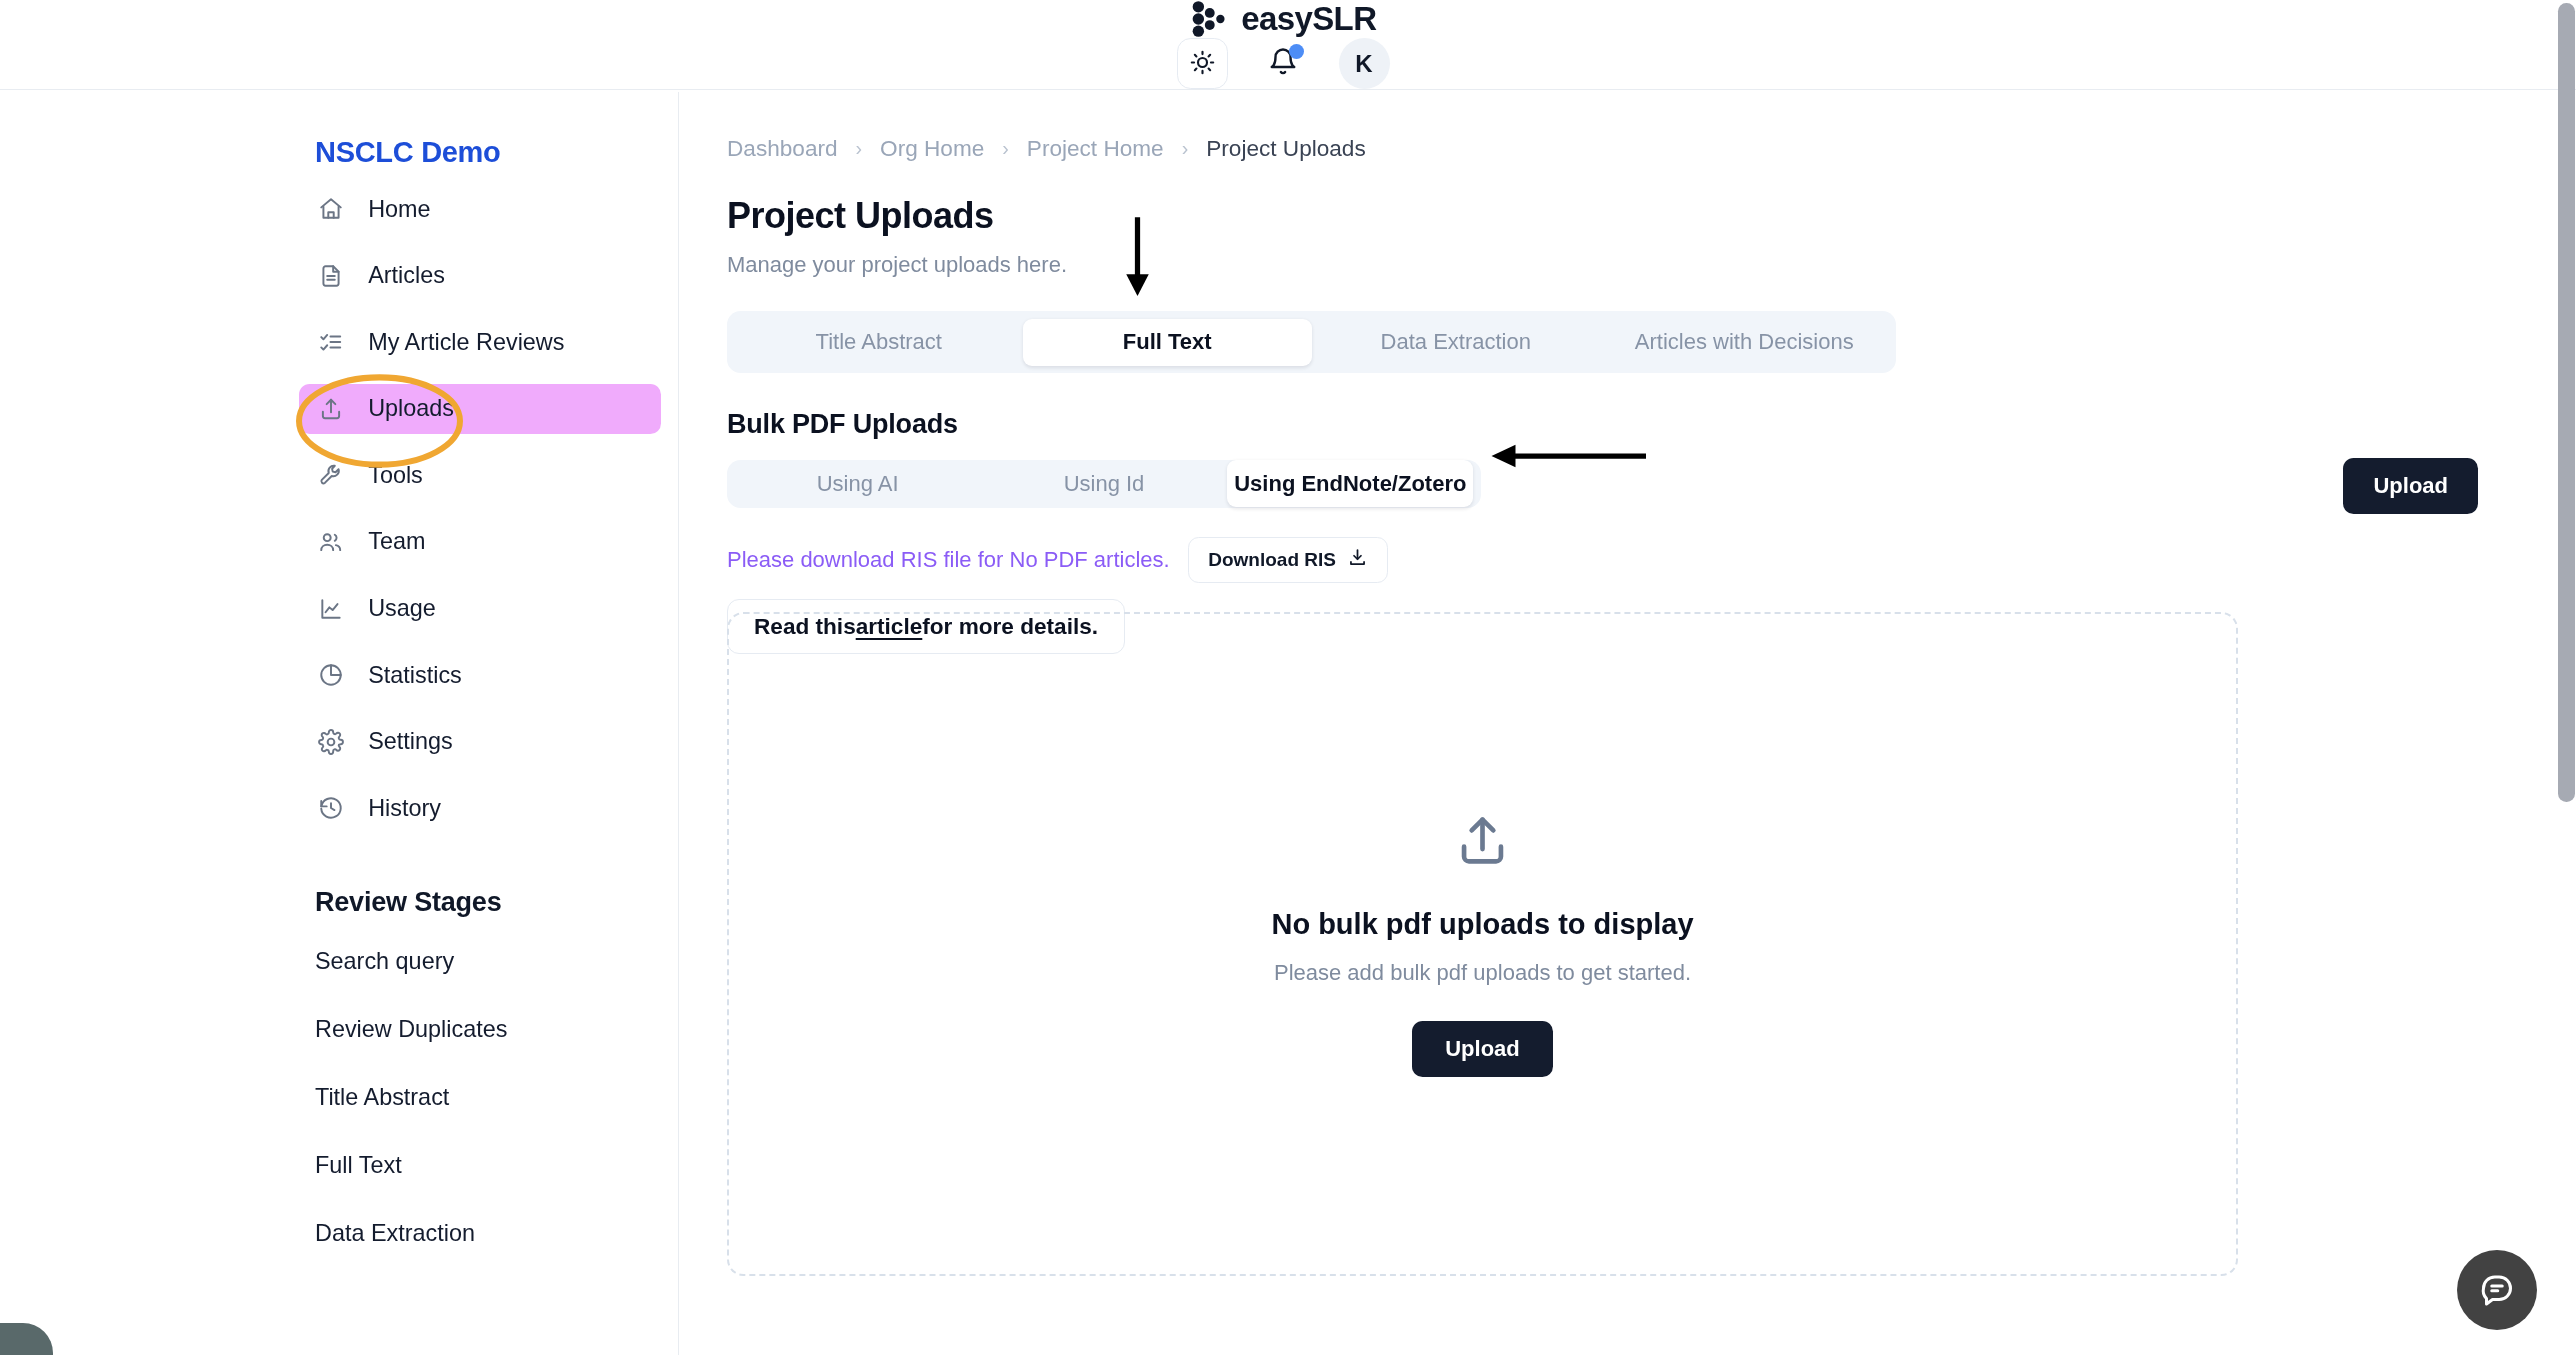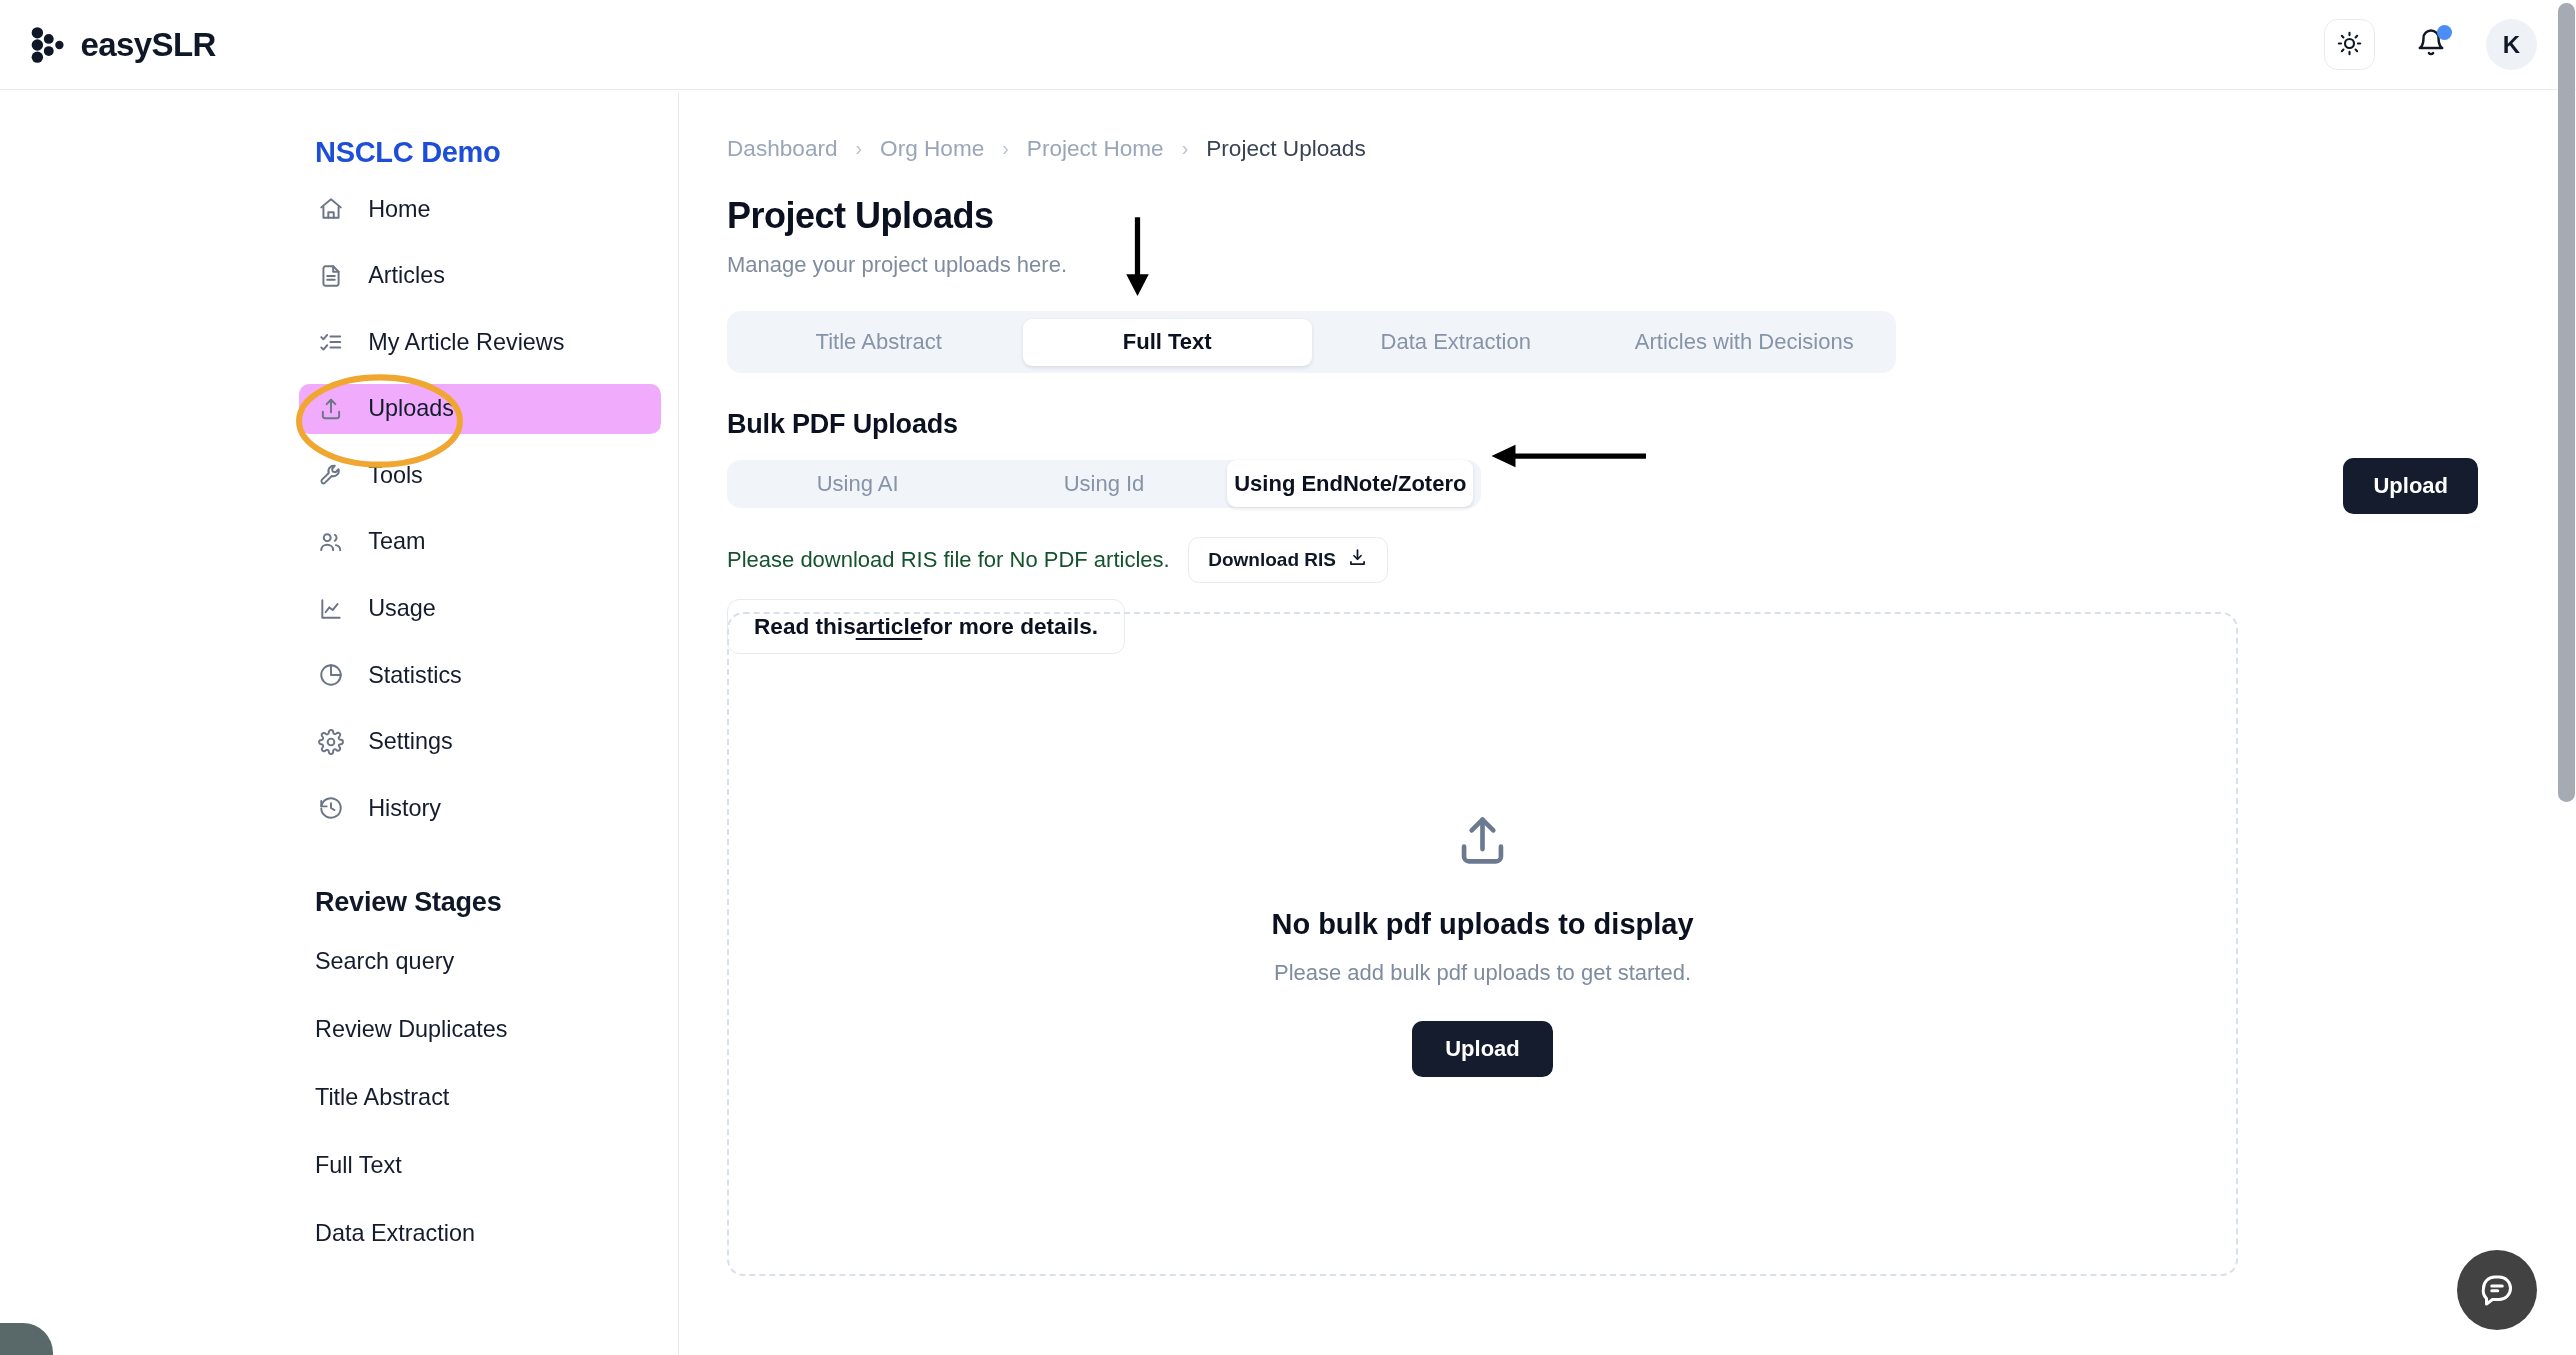--- a/index.html
+++ b/index.html
@@ -11,20 +11,21 @@
   }
   body { position: relative; }
 
   
   #topbar {
     position: absolute; top: 0; left: 0; width: 2576px; height: 90px;
     background: #ffffff;
     border-bottom: 1.5px solid #e8ecf1;
     display: flex; align-items: center; justify-content: space-between;
     padding: 0 39px 0 29px;
+    flex-direction: column;
   }
   .brand { display: flex; align-items: center; gap: 13.6px; }
   .brand-mark { width: 38px; height: 38px; position: relative; }
   .brand-name {
     font-size: 33px; font-weight: 700; color: #101828; letter-spacing: -0.6px;
   }
   .topbar-right { display: flex; align-items: center; gap: 36px; }
   .theme-btn {
     width: 51px; height: 51px; border: 1.5px solid #e6ebf2; border-radius: 13.6px;
     display: flex; align-items: center; justify-content: center; background: #fff;
@@ -121,21 +122,21 @@
   }
   .subtab.active {
     background: #ffffff; color: #0b1120; font-weight: 600;
     box-shadow: 0 1.5px 3.8px rgba(16,24,40,.10);
   }
 
   .ris-row {
     display: flex; align-items: center; gap: 18px;
     margin: 29px 0 0 47px;
   }
-  .ris-text { font-size: 22px; color: #14532d; }
+  .ris-text { font-size: 22px; color: #8b5cf6; }
   .btn-ris {
     display: flex; align-items: center; gap: 10.6px;
     border: 1.5px solid #e6ebf2; border-radius: 10.6px;
     background: #fff; padding: 9px 19.6px;
     font-size: 19px; font-weight: 700; color: #101828;
   }
   .article-box {
     display: inline-flex; align-items: center;
     border: 1.5px solid #e6ebf2; border-radius: 12px;
     background: #fff; padding: 13.6px 26px;

